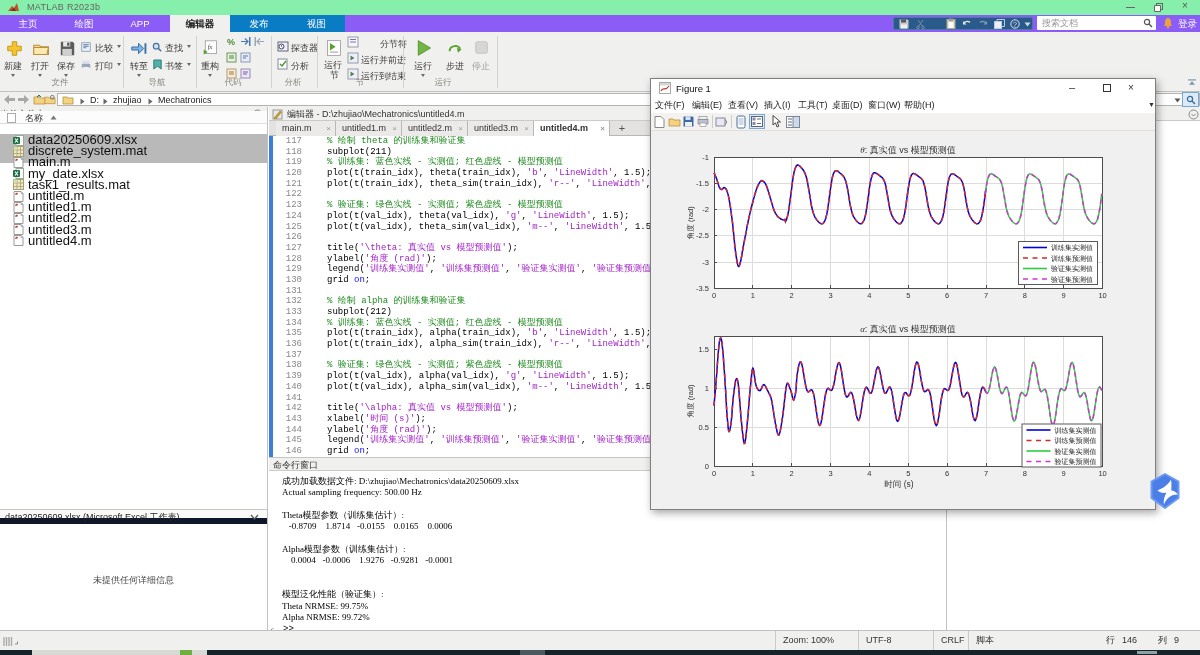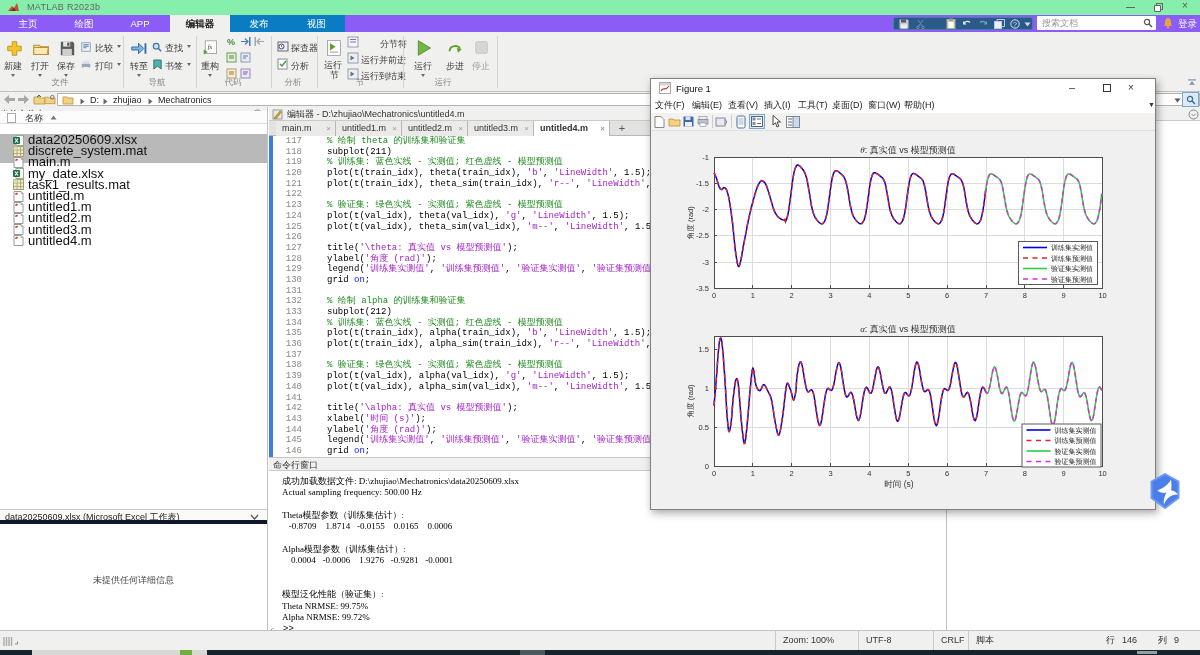--- a/index.html
+++ b/index.html
@@ -406,21 +406,21 @@
       </div>
     <div class="frow" style="top:100.8px;">
         <svg width="11" height="11" viewBox="0 0 11 11">
           <path d="M1 0.5 h7 l2 2 v8 h-9 z" fill="#fff" stroke="#999"></path>
           <path d="M8 0.5 l2 2 h-2 z" fill="#ddd" stroke="#999" stroke-width=".6"></path>
           <path d="M2 3.5 c0.5 -2 2.5 -2.5 3 -0.5 c-1.5 1 -2.5 1 -3 0.5 z" fill="#c2442a"></path>
         </svg>
         <span>untitled4.m</span>
       </div>
   </div>
-  <div class="abs" style="left:0;top:402px;width:267px;height:15px;border-top:1px solid #c8c6c4;border-bottom:4px solid #0f172a;background:#fafaf8;font-size:9px;color:#222;line-height:15px"><span style="padding-left:5px">data20250609.xlsx  (Microsoft Excel 工作表)</span>
+  <div class="abs" style="left:0;top:402px;width:267px;height:15px;border-top:1px solid #c8c6c4;border-bottom:6px solid #0f172a;background:#fafaf8;font-size:9px;color:#222;line-height:15px"><span style="padding-left:5px">data20250609.xlsx  (Microsoft Excel 工作表)</span>
     <svg class="abs" style="left:250px;top:4px" width="9" height="7" viewBox="0 0 9 7">
         <path d="M1 1 l3.5 4 3.5 -4" fill="none" stroke="#555" stroke-width="1.2"></path>
       </svg>
   </div>
   <div class="abs" style="left:0;top:467px;width:267px;text-align:center;font-size:9px;color:#444">未提供任何详细信息</div>
 </div>
 
 <div id="midp" class="abs">
   <div class="panelhdr abs" style="left:0;top:0;width:677px;height:14px;line-height:14px">
     <svg class="abs" style="left:3px;top:2px" width="11" height="11" viewBox="0 0 11 11">

